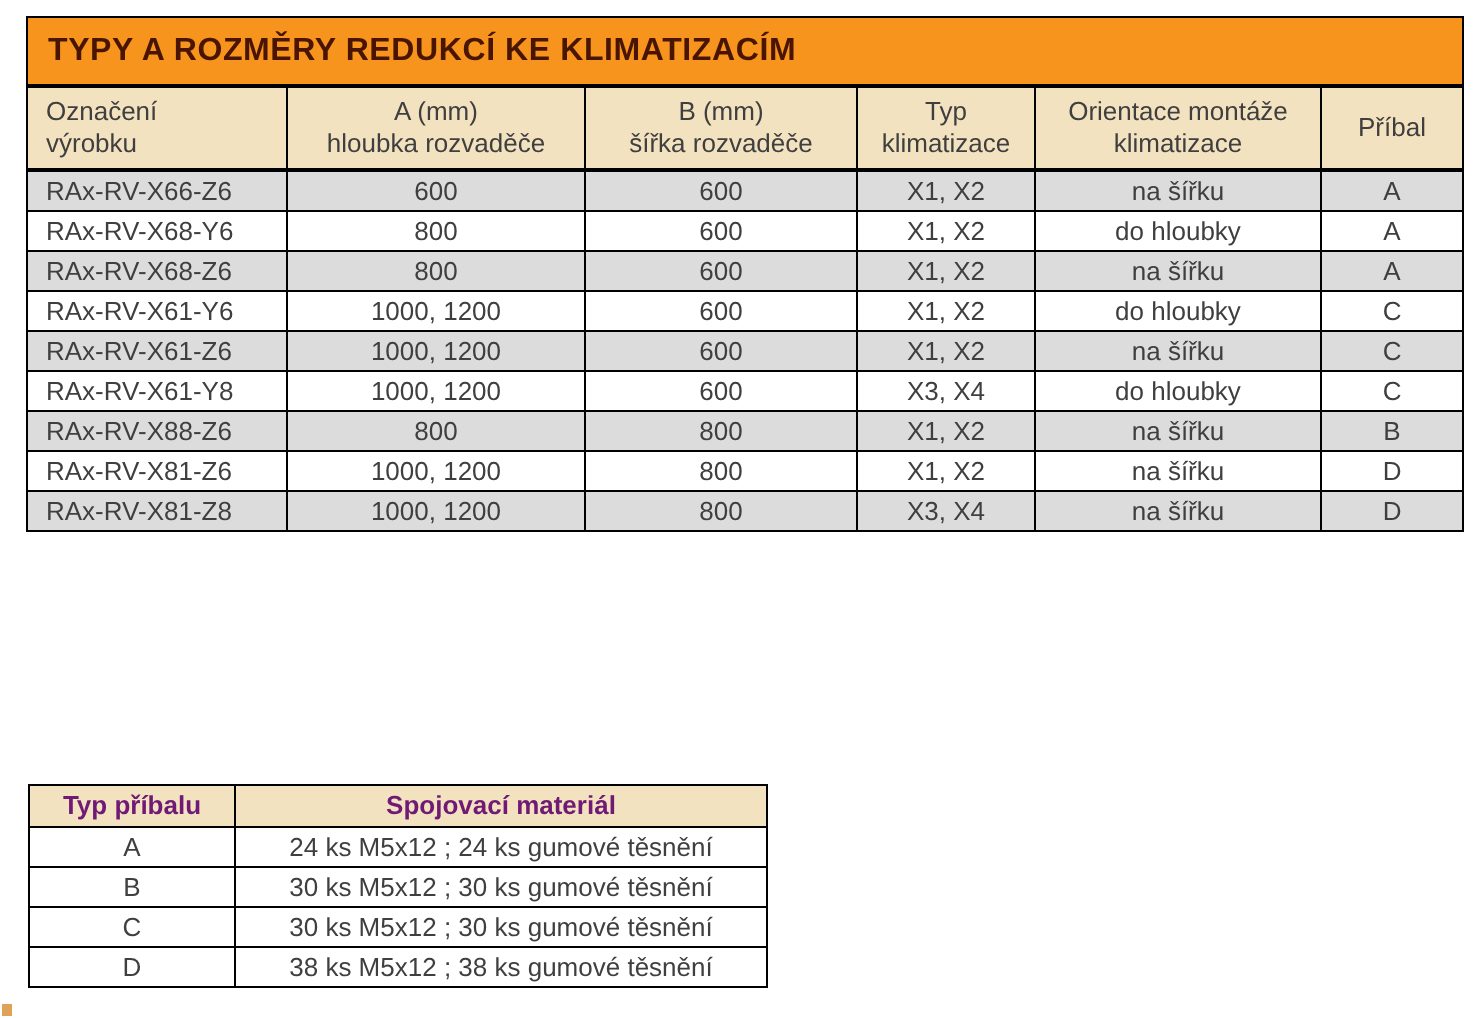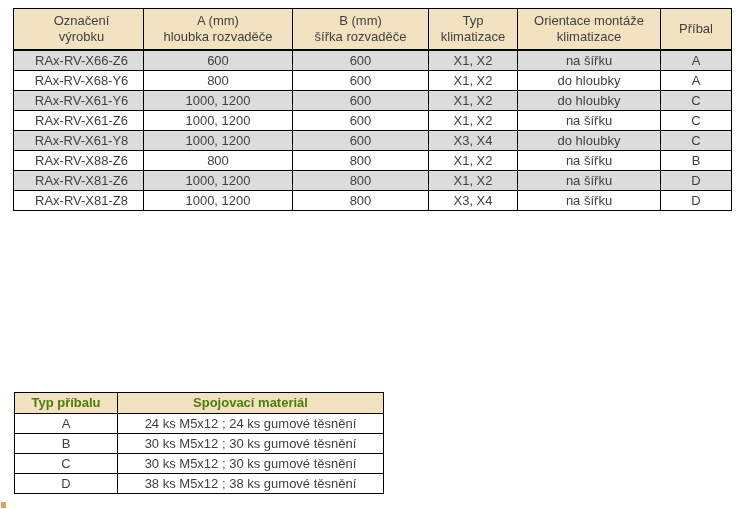--- a/index.html
+++ b/index.html
@@ -46,36 +46,36 @@
     letter-spacing: 0.3px;
     border-bottom: 2px solid #000000;
   }
   .head-row td {
     background: #f3e2c0;
     height: 40px;
     line-height: 16px;
     border-bottom: 2px solid #000000;
   }
   td.c-prod {
-    text-align: center;
+    text-align: left;
     padding-left: 9px;
   }
   .main-table tbody td { height: 19px; background: #ffffff; }
   .main-table tbody tr:nth-child(odd) td { background: #dcdcdc; }
   
   .acc-wrap {
     position: absolute;
     left: 14px;
     top: 392px;
   }
   .acc-table { width: 369px; }
   .acc-table .head-row td {
     background: #f3e2c0;
     font-weight: bold;
-    color: #4d7c0f;
+    color: #701a75;
     height: 20px;
     border-bottom: 1px solid #000000;
   }
   .acc-table tbody td { height: 19px; background: #ffffff; }
   
   .artifact {
     position: absolute;
     left: 1px;
     top: 502px;
     width: 5px;
@@ -91,20 +91,23 @@
   <table class="main-table">
     <colgroup>
       <col style="width:130px">
         <col style="width:149px">
         <col style="width:136px">
       <col style="width:89px">
         <col style="width:143px">
         <col style="width:71px">
     </colgroup>
     <thead>
+      <tr>
+        <td class="title-cell" colspan="6">TYPY A ROZMĚRY REDUKCÍ KE KLIMATIZACÍM</td>
+      </tr>
       <tr class="head-row">
         <td class="c-prod"><span>Označení</span><br><span>výrobku</span></td>
         <td><span>A (mm)</span><br><span>hloubka rozvaděče</span></td>
         <td><span>B (mm)</span><br><span>šířka rozvaděče</span></td>
         <td><span>Typ</span><br><span>klimatizace</span></td>
         <td><span>Orientace montáže</span><br><span>klimatizace</span></td>
         <td>Příbal</td>
       </tr>
     </thead>
     <tbody>
@@ -115,20 +118,28 @@
         <td>X1, X2</td>
         <td>na šířku</td>
         <td>A</td>
       </tr>
       <tr>
         <td class="c-prod">RAx-RV-X68-Y6</td>
         <td>800</td>
         <td>600</td>
         <td>X1, X2</td>
         <td>do hloubky</td>
+        <td>A</td>
+      </tr>
+      <tr>
+        <td class="c-prod">RAx-RV-X68-Z6</td>
+        <td>800</td>
+        <td>600</td>
+        <td>X1, X2</td>
+        <td>na šířku</td>
         <td>A</td>
       </tr>
       <tr>
         <td class="c-prod">RAx-RV-X61-Y6</td>
         <td>1000, 1200</td>
         <td>600</td>
         <td>X1, X2</td>
         <td>do hloubky</td>
         <td>C</td>
       </tr>

